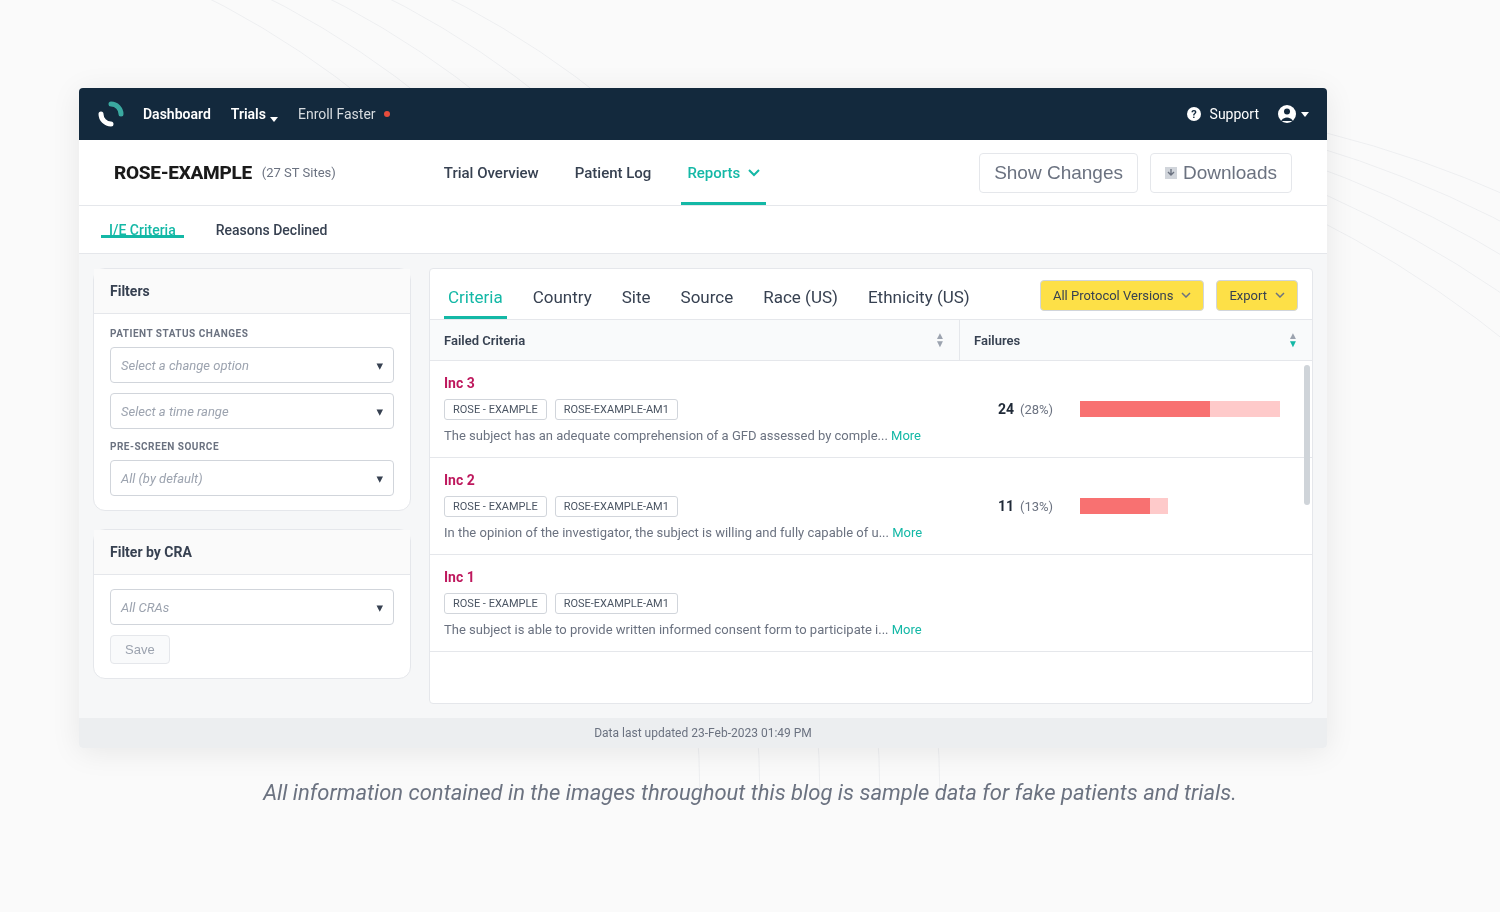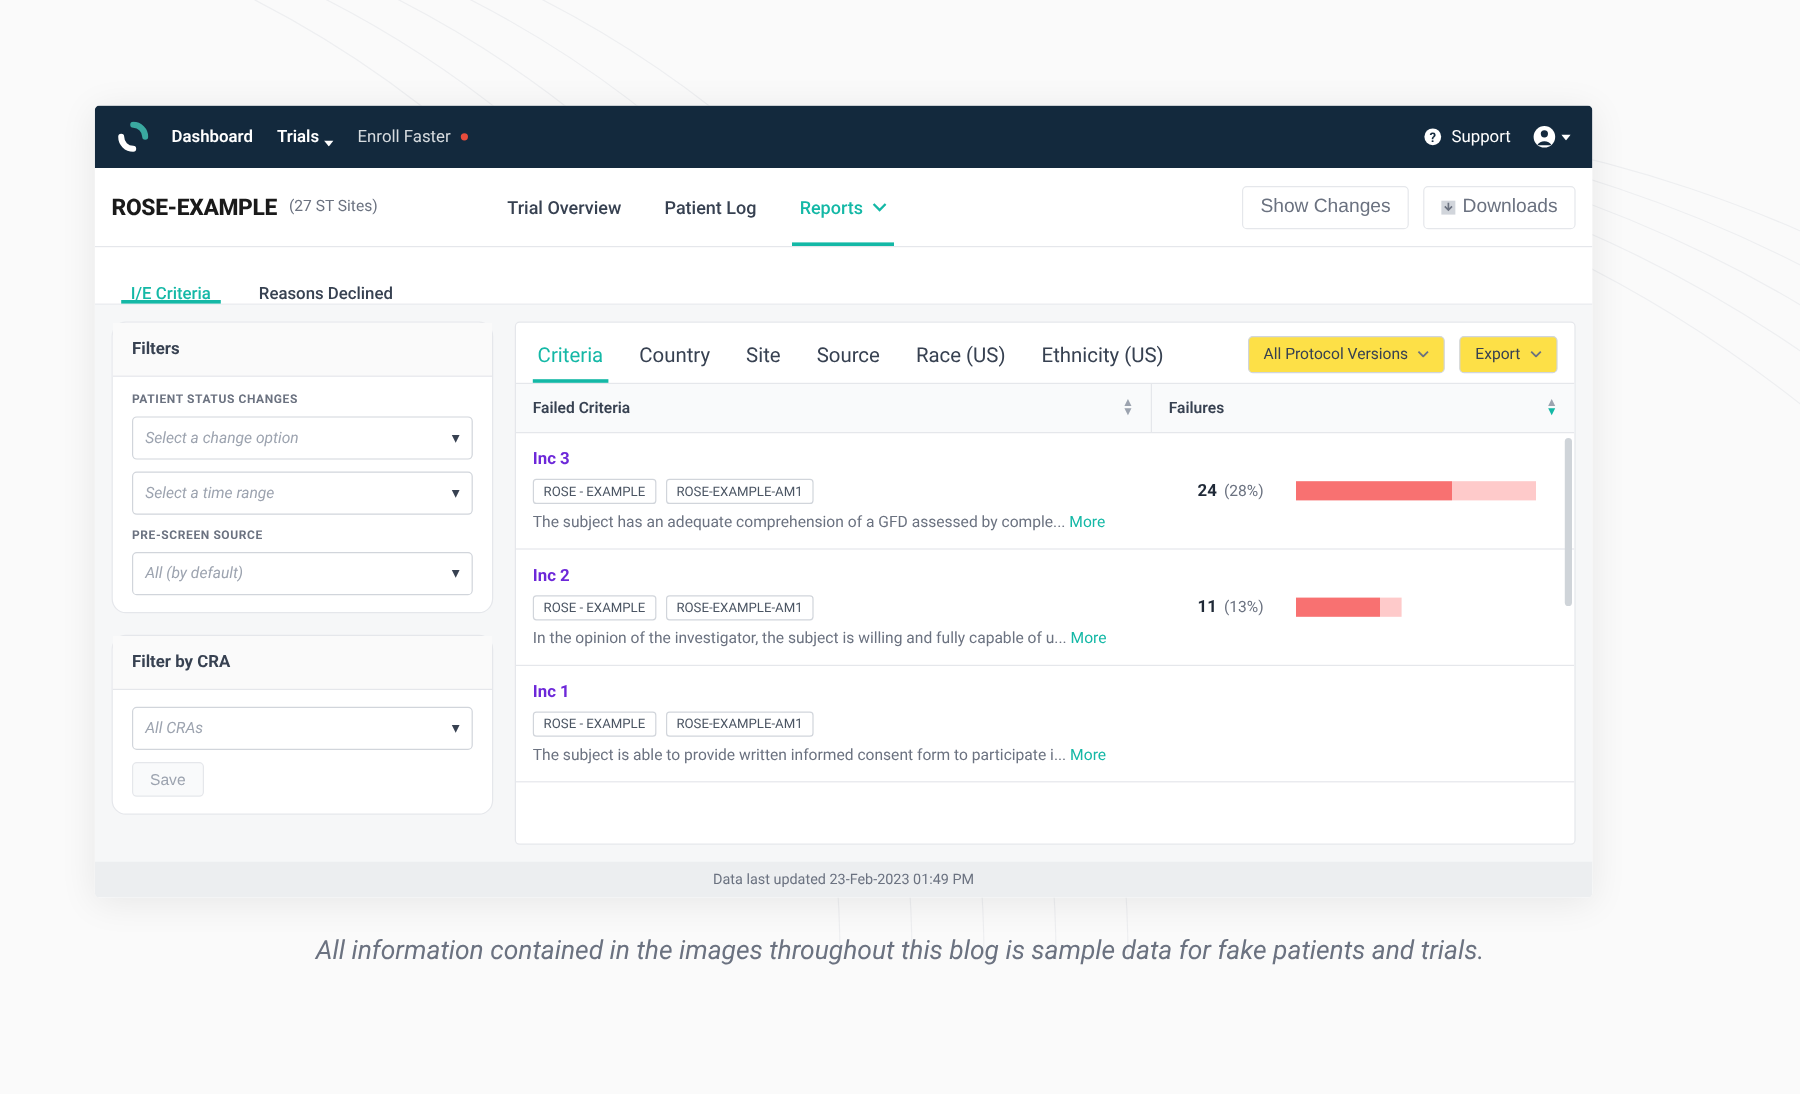--- a/index.html
+++ b/index.html
@@ -45,37 +45,37 @@
 .topbar-link.trials { display: flex; align-items: flex-end; gap: 4px; }
 .enroll-faster { font-size: 14px; color: #d7dce0; margin-right: auto; display: flex; align-items: center; gap: 8px; }
 .dot-red { width: 6px; height: 6px; background: #e74c3c; border-radius: 50%; display: inline-block; }
 .support { display: flex; align-items: center; gap: 8px; font-size: 14px; margin-right: 18px; cursor: pointer; }
 .avatar-btn { display: flex; align-items: center; gap: 4px; cursor: pointer; }
 .titlebar {
   height: 66px;
   border-bottom: 1px solid #e5e7eb;
   display: flex;
   align-items: center;
-  padding: 0 14px;
+  padding: 0 35px;
 }
 .trial-name { font-size: 19px; font-weight: 800; color: #1a1a1a; margin-right: 10px; letter-spacing: -0.3px; }
 .site-count { font-size: 13px; color: #6b7280; }
 .main-tabs { display: flex; margin-left: 90px; height: 100%; align-items: stretch; }
 .main-tab { display: flex; align-items: center; font-size: 15px; color: #374151; padding: 0 18px; cursor: pointer; font-weight: 500; position: relative; }
 .main-tab.active { color: #14b8a6; }
 .main-tab.active::after { content:""; position:absolute; bottom:0; left:12px; right:12px; height:3px; background:#14b8a6; }
 .main-tab .chev { margin-left: 8px; }
 .titlebar-actions { margin-left: auto; display: flex; gap: 12px; }
 .btn-outline {
   border: 1px solid #e5e7eb; background:#fff; color:#6b7280;
-  padding: 8px 14px; font-size: 16px; border-radius: 4px; cursor: pointer;
+  padding: 8px 14px; font-size: 19px; border-radius: 4px; cursor: pointer;
   display: flex; align-items: center; gap: 6px;
 }
 .subtabs {
-  height: 48px; display: flex; align-items: flex-end; padding: 0 22px; border-bottom: 1px solid #e5e7eb;
+  height: 48px; display: flex; align-items: center; padding: 0 22px; border-bottom: 1px solid #e5e7eb;
 }
 .subtab { display: flex; align-items: center; font-size: 14px; color: #374151; padding: 0 8px; margin-right: 24px; cursor: pointer; position: relative; font-weight: 500; }
 .subtab.active { color: #14b8a6; }
 .subtab.active::after { content:""; position:absolute; bottom:0; left:0; right:0; height:3px; background:#14b8a6; }
 .content {
   display: flex; gap: 18px; padding: 14px; height: calc(100% - 52px - 66px - 48px - 30px);
   background: #f6f7f8;
 }
 .sidepanel { width: 318px; display: flex; flex-direction: column; gap: 18px; }
 .card {
@@ -110,21 +110,21 @@
 .table-header-row { display:flex; background:#f9fafb; border-bottom:1px solid #e5e7eb; }
 .th { padding: 12px 14px; font-size: 13px; font-weight:600; color:#374151; display:flex; align-items:center; justify-content:space-between; }
 .th.col1 { width: 530px; border-right:1px solid #e5e7eb; }
 .th.col2 { flex:1; }
 .sort-icon { color:#9ca3af; font-size:10px; line-height:8px; display:flex; flex-direction:column; }
 .table-body { flex:1; overflow-y:auto; position:relative; }
 .scrollbar-fake { position:absolute; right:2px; top:4px; width:6px; height:140px; background:#cfd4d9; border-radius:3px; }
 .row { display:flex; border-bottom:1px solid #e5e7eb; }
 .cell1 { width:530px; padding: 14px; }
 .cell2 { flex:1; padding: 14px; display:flex; align-items:center; }
-.crit-title { font-size:14px; font-weight:700; color:#6d28d9; margin-bottom:8px; }
+.crit-title { font-size:14px; font-weight:700; color:#be185d; margin-bottom:8px; }
 .tags { display:flex; gap:8px; margin-bottom:8px; }
 .tag { border:1px solid #d1d5db; font-size:11px; padding:3px 8px; border-radius:3px; color:#4b5563; }
 .crit-desc { font-size:13px; color:#6b7280; }
 .more-link { color:#14b8a6; cursor:pointer; }
 .fail-count { font-size:14px; font-weight:700; color:#1f2937; text-align:right; width:40px; }
 .fail-pct { font-size:13px; color:#6b7280; margin-left:6px; width:44px; }
 .bar-wrap { margin-left:16px; width:200px; height:16px; position:relative; }
 .bar-dark { position:absolute; left:0; top:0; bottom:0; background:#f87171; }
 .bar-light { position:absolute; top:0; bottom:0; background:#fecaca; }
 .footer-strip {

